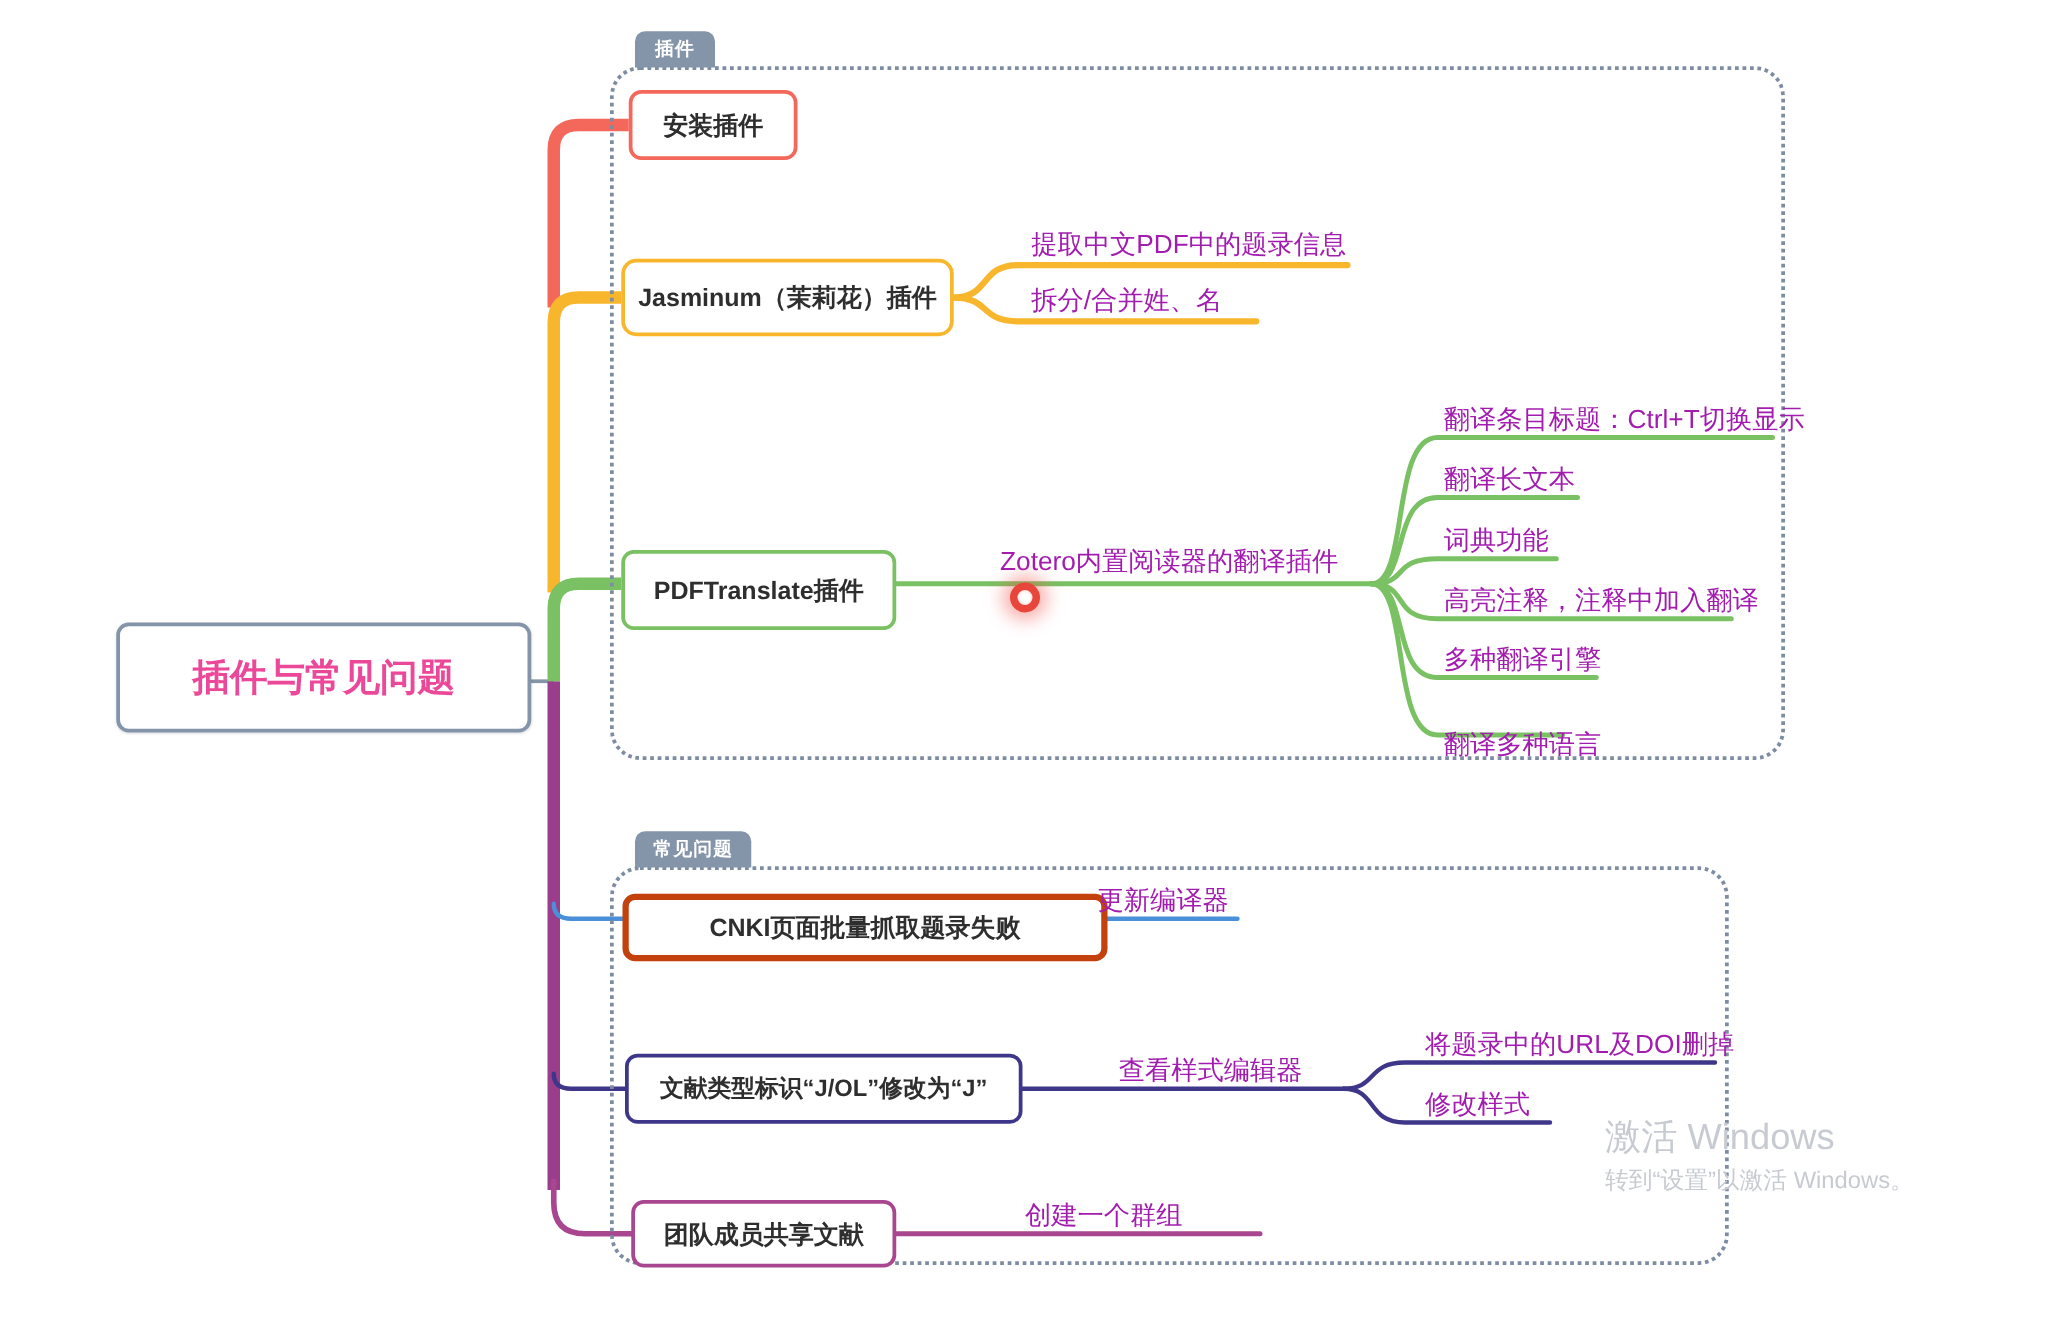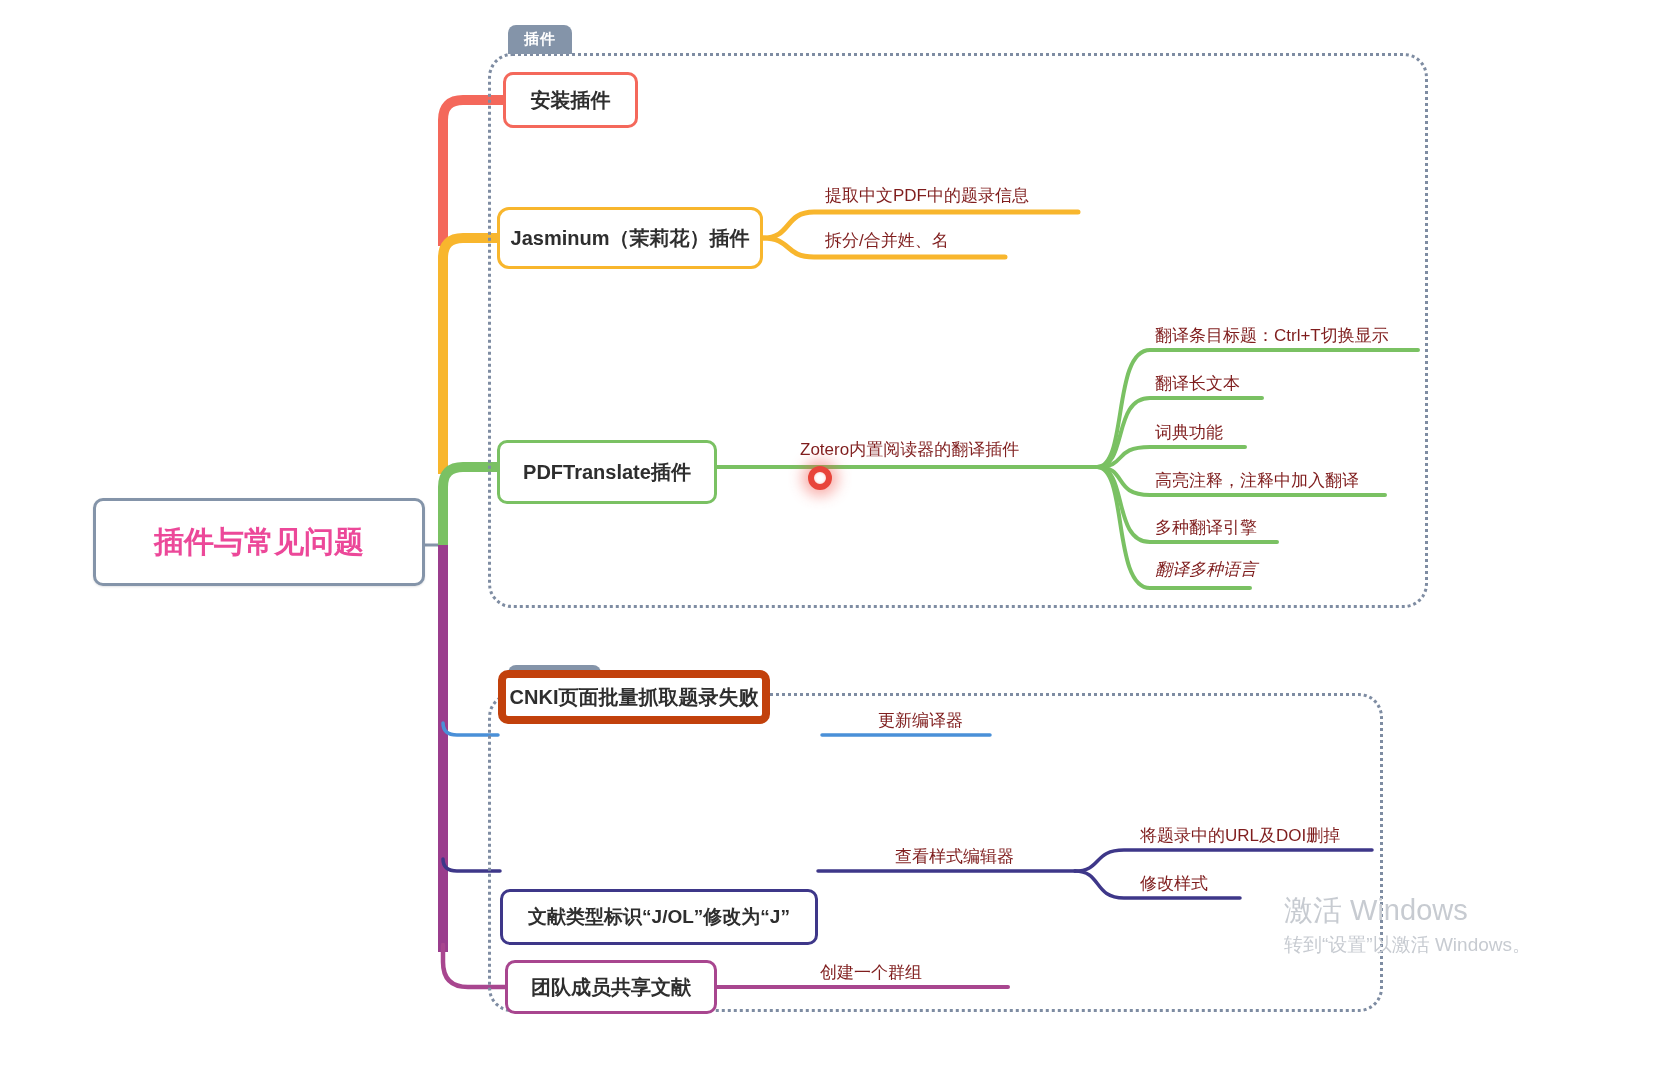--- a/index.html
+++ b/index.html
@@ -55,22 +55,22 @@
     align-items: center;
     justify-content: center;
     font-size: 30px;
     font-weight: bold;
     color: #ec4899;
     z-index: 4;
     box-shadow: 0 1px 2px rgba(60,70,90,0.15);
   }
   .child-label {
     position: absolute;
-    font-size: 17px;
-    color: #7f1d1d;
+    font-size: 21px;
+    color: #a21caf;
     white-space: nowrap;
     z-index: 4;
     height: 24px;
     line-height: 24px;
   }
   .cursor-ring {
     position: absolute;
     left: 808px; top: 466px;
     width: 24px; height: 24px;
     border: 6px solid #e8453b;
@@ -143,25 +143,25 @@
   <div class="child-label" style="left:825px; top:184px;">提取中文PDF中的题录信息</div>
   <div class="child-label" style="left:825px; top:229px;">拆分/合并姓、名</div>
 
   <div class="child-label" style="left:800px; top:438px;">Zotero内置阅读器的翻译插件</div>
 
   <div class="child-label" style="left:1155px; top:324px;">翻译条目标题：Ctrl+T切换显示</div>
   <div class="child-label" style="left:1155px; top:372px;">翻译长文本</div>
   <div class="child-label" style="left:1155px; top:421px;">词典功能</div>
   <div class="child-label" style="left:1155px; top:469px;">高亮注释，注释中加入翻译</div>
   <div class="child-label" style="left:1155px; top:516px;">多种翻译引擎</div>
-  <div class="child-label" style="left:1155px; top:558px;font-style:italic;">翻译多种语言</div>
+  <div class="child-label" style="left:1155px; top:584px;">翻译多种语言</div>
 
-  <div class="topic-node" style="left:498px; top:670px; width:272px; height:54px; border:8px solid #c2410c; border-radius:10px; font-size:20px;">CNKI页面批量抓取题录失败</div>
+  <div class="topic-node" style="left:498px; top:715px; width:388px; height:54px; border:5px solid #c2410c; border-radius:10px; font-size:20px;">CNKI页面批量抓取题录失败</div>
 
-  <div class="topic-node" style="left:500px; top:843px; width:318px; height:56px; border:3.5px solid #3e3789; border-radius:10px; font-size:19px;margin-top:46px;">文献类型标识“J/OL”修改为“J”</div>
+  <div class="topic-node" style="left:500px; top:843px; width:318px; height:56px; border:3.5px solid #3e3789; border-radius:10px; font-size:19px;">文献类型标识“J/OL”修改为“J”</div>
 
   <div class="topic-node" style="left:505px; top:960px; width:212px; height:54px; border:3.5px solid #a8468f; border-radius:10px; font-size:20px;">团队成员共享文献</div>
 
   <div class="child-label" style="left:878px; top:709px;">更新编译器</div>
 
   <div class="child-label" style="left:895px; top:845px;">查看样式编辑器</div>
   <div class="child-label" style="left:1140px; top:824px;">将题录中的URL及DOI删掉</div>
   <div class="child-label" style="left:1140px; top:872px;">修改样式</div>
 
   <div class="child-label" style="left:820px; top:961px;">创建一个群组</div>

